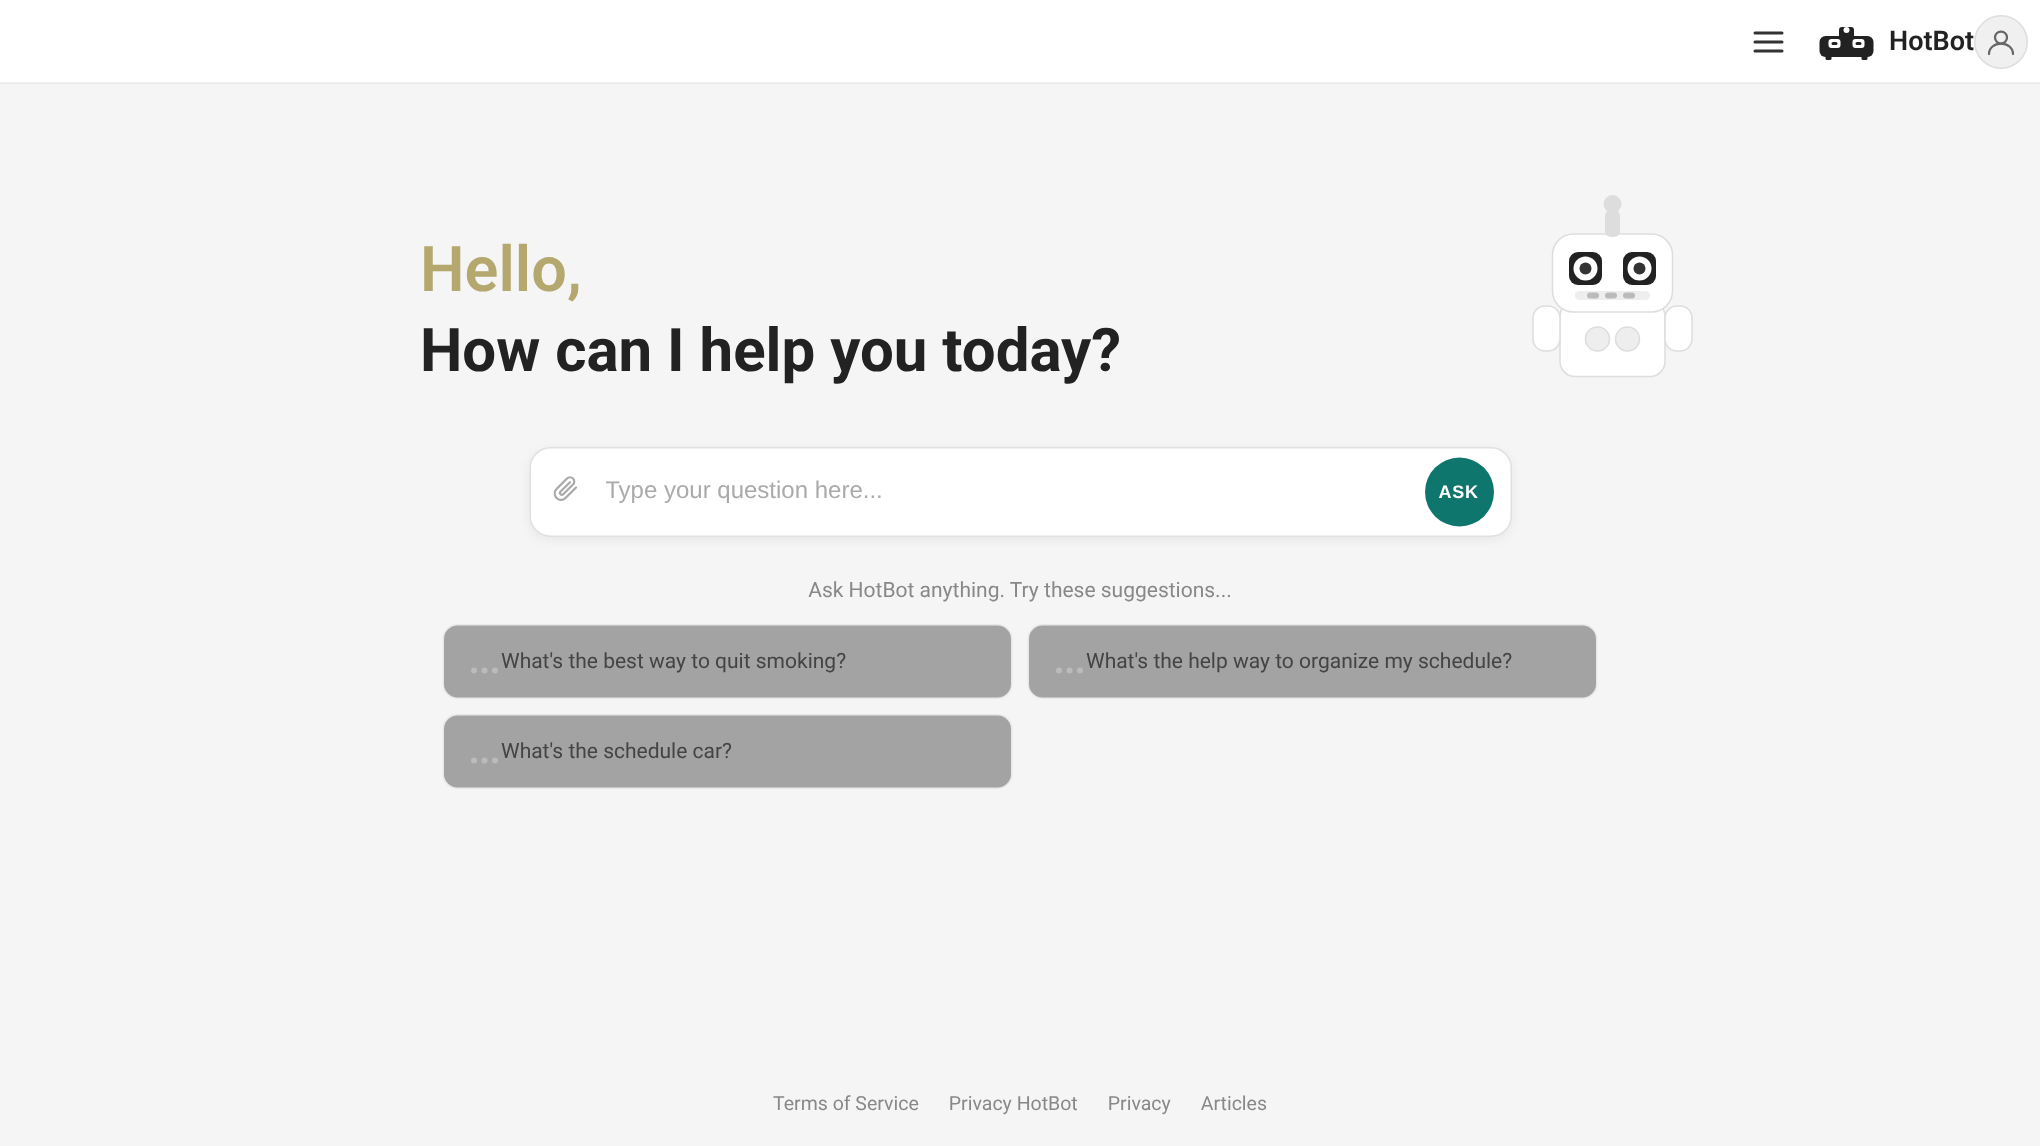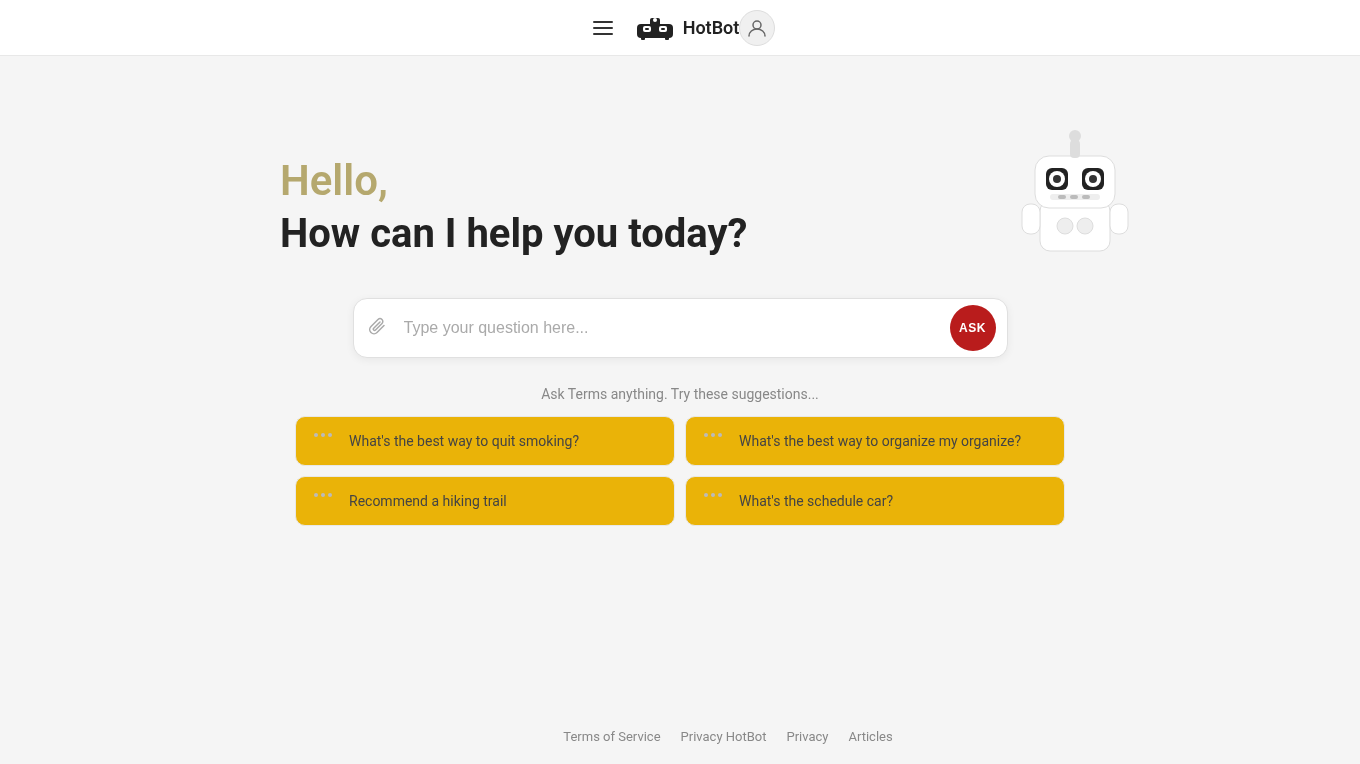--- a/index.html
+++ b/index.html
@@ -14,22 +14,22 @@
       width: 1360px;
       height: 764px;
       overflow: hidden;
       position: relative;
     }
 
     
     .header {
       display: flex;
       align-items: center;
-      justify-content: center;
-      padding: 0 20px;
+      justify-content: flex-end;
+      padding: 0 8px;
       height: 56px;
       background: #ffffff;
       border-bottom: 1px solid #e8e8e8;
     }
 
     .header-left {
       display: flex;
       align-items: center;
       gap: 14px;
     }
@@ -162,21 +162,21 @@
     }
 
     .ask-btn {
       position: absolute;
       right: 12px;
       top: 50%;
       transform: translateY(-50%);
       width: 46px;
       height: 46px;
       border-radius: 50%;
-      background: #b91c1c;
+      background: #0f766e;
       border: none;
       cursor: pointer;
       display: flex;
       align-items: center;
       justify-content: center;
       color: white;
       font-size: 12px;
       font-weight: 700;
       letter-spacing: 0.5px;
     }
@@ -191,28 +191,28 @@
 
     .suggestions-grid {
       margin-top: 14px;
       display: grid;
       grid-template-columns: 1fr 1fr;
       gap: 10px;
       width: 770px;
     }
 
     .suggestion-card {
-      background: #eab308;
+      background: #a3a3a3;
       border: 1px solid #e8e8e8;
       border-radius: 10px;
       padding: 16px 18px;
       cursor: pointer;
       display: flex;
-      align-items: flex-start;
-      gap: 17px;
+      align-items: flex-end;
+      gap: 2px;
       font-size: 14px;
       color: #444;
       transition: background 0.15s;
     }
 
     .suggestion-dots {
       display: flex;
       gap: 3px;
       flex-shrink: 0;
     }
@@ -226,21 +226,20 @@
     }
 
     
     .footer {
       position: absolute;
       bottom: 20px;
       left: 50%;
       transform: translateX(-50%);
       display: flex;
       gap: 20px;
-      margin-left: 48px;
     }
 
     .footer a {
       font-size: 13px;
       color: #888;
       text-decoration: none;
       cursor: pointer;
     }
   </style>
 </head>
@@ -326,46 +325,38 @@
       <svg width="18" height="18" viewBox="0 0 18 18" fill="none">
         <path d="M15 8.5L8 15.5C6.3 17.2 3.7 17.2 2 15.5C0.3 13.8 0.3 11.2 2 9.5L9 2.5C10.1 1.4 11.9 1.4 13 2.5C14.1 3.6 14.1 5.4 13 6.5L6.5 13C6 13.5 5.2 13.5 4.7 13C4.2 12.5 4.2 11.7 4.7 11.2L11 5" stroke="#aaa" stroke-width="1.5" stroke-linecap="round"></path>
       </svg>
     </span>
     <input type="text" class="search-box" placeholder="Type your question here..." style="">
     <button class="ask-btn">
       <span>ASK</span>
     </button>
   </div>
 
-  <div class="suggestions-label">Ask Terms anything. Try these suggestions...</div>
+  <div class="suggestions-label">Ask HotBot anything. Try these suggestions...</div>
 
   <div class="suggestions-grid">
     <div class="suggestion-card">
       <div class="suggestion-dots">
         <span></span>
           <span></span>
           <span></span>
       </div>
       <span>What's the best way to quit smoking?</span>
     </div>
     <div class="suggestion-card">
       <div class="suggestion-dots">
         <span></span>
           <span></span>
           <span></span>
       </div>
-      <span>What's the best way to organize my organize?</span>
-    </div>
-    <div class="suggestion-card">
-      <div class="suggestion-dots">
-        <span></span>
-          <span></span>
-          <span></span>
-      </div>
-      <span>Recommend a hiking trail</span>
+      <span>What's the help way to organize my schedule?</span>
     </div>
     <div class="suggestion-card">
       <div class="suggestion-dots">
         <span></span>
           <span></span>
           <span></span>
       </div>
       <span>What's the schedule car?</span>
     </div>
   </div>

